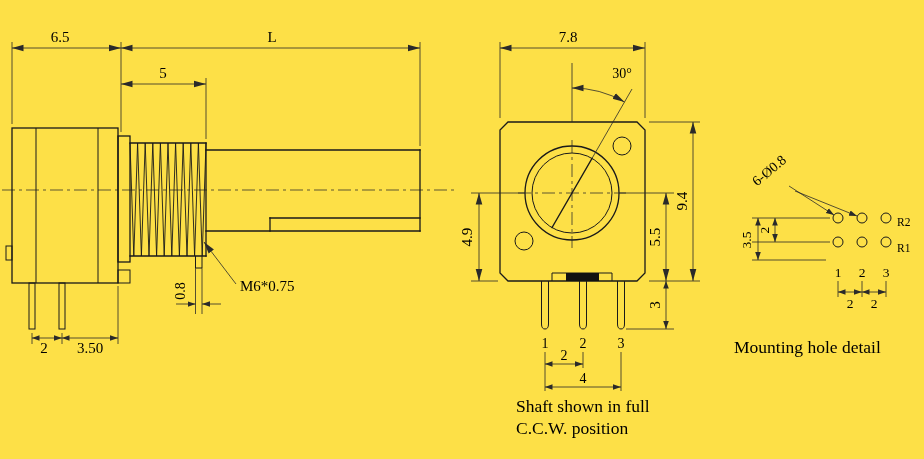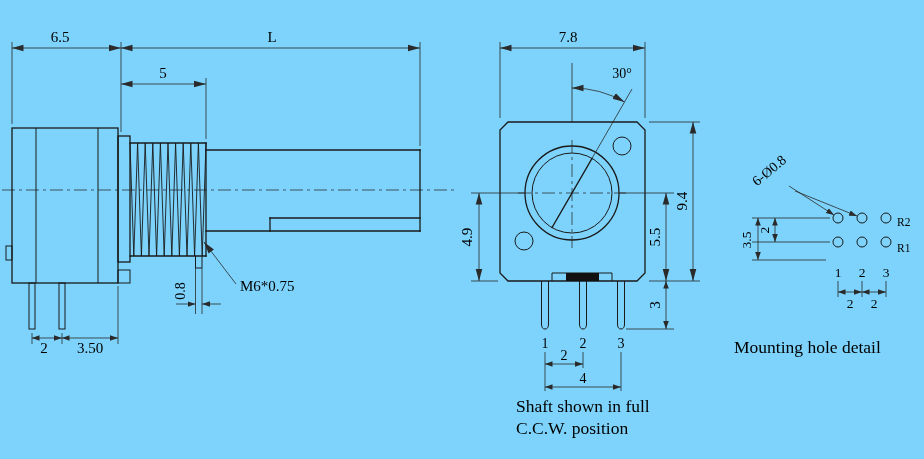--- a/index.html
+++ b/index.html
@@ -1,16 +1,16 @@
 <!DOCTYPE html>
 <html><head>
 <meta charset="utf-8">
 <style>
   html,body{margin:0;padding:0;background:#ffffff;}
-  .stage{width:924px;height:459px;position:relative;background:#7dd3fc;overflow:hidden;
+  .stage{width:924px;height:459px;position:relative;background:#fde047;overflow:hidden;
          font-family:"Liberation Serif",serif;}
   svg{display:block;}
   .ol{stroke:#1a1a1a;stroke-width:1.3;fill:none;stroke-linecap:square;}
   .th{stroke:#1a1a1a;stroke-width:1;fill:none;}
   .zz{stroke:#1a1a1a;stroke-width:0.9;fill:none;}
   .dim{stroke:#2a2a2a;stroke-width:0.8;fill:none;}
   .cl{stroke:#2a2a2a;stroke-width:0.75;fill:none;stroke-dasharray:13 4 3 4;}
   text{fill:#000;font-family:"Liberation Serif",serif;}
   .t15{font-size:15px;}
   .t14{font-size:14px;}

